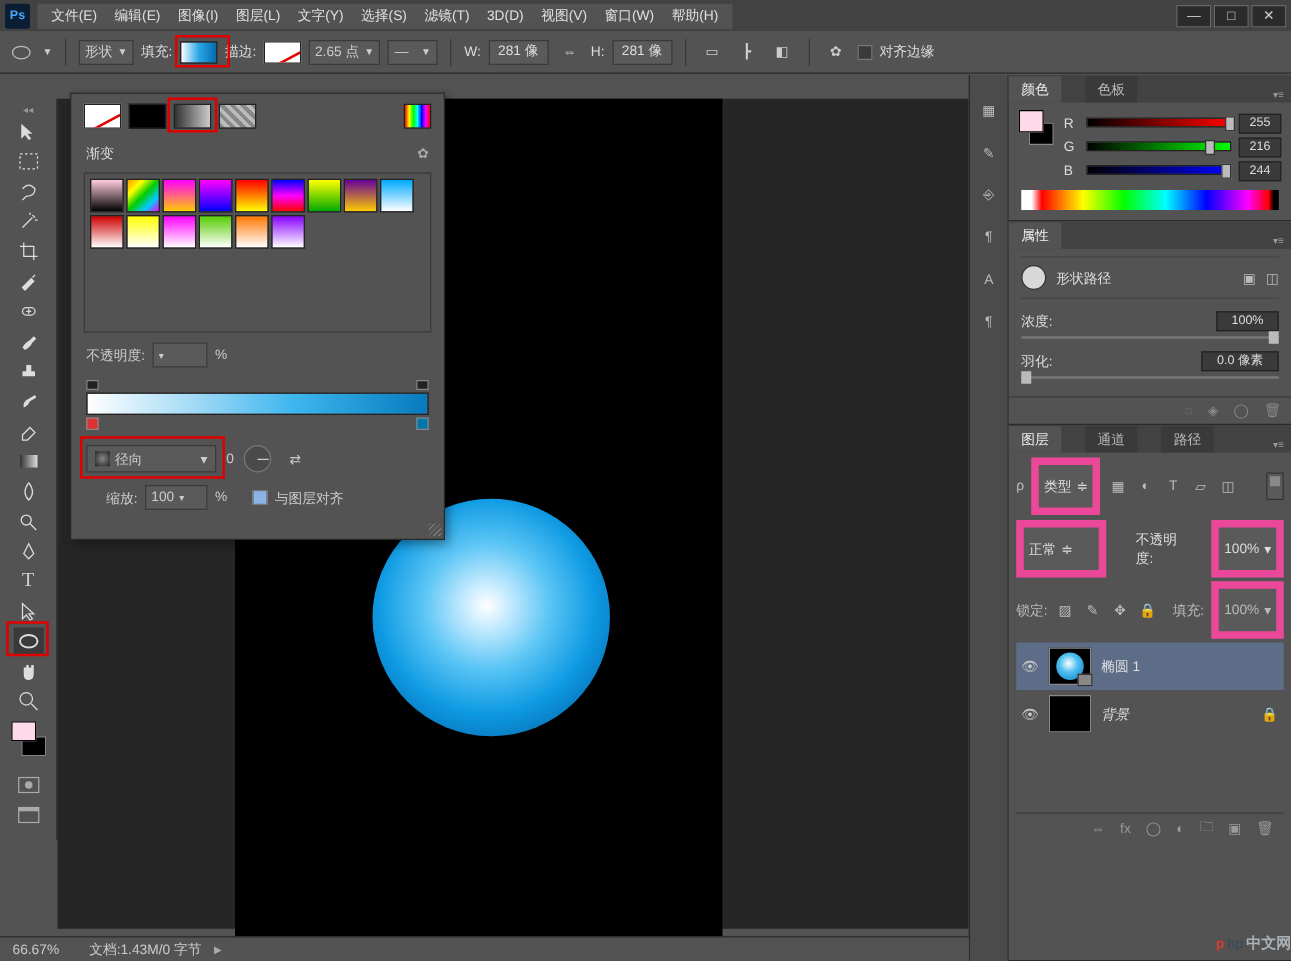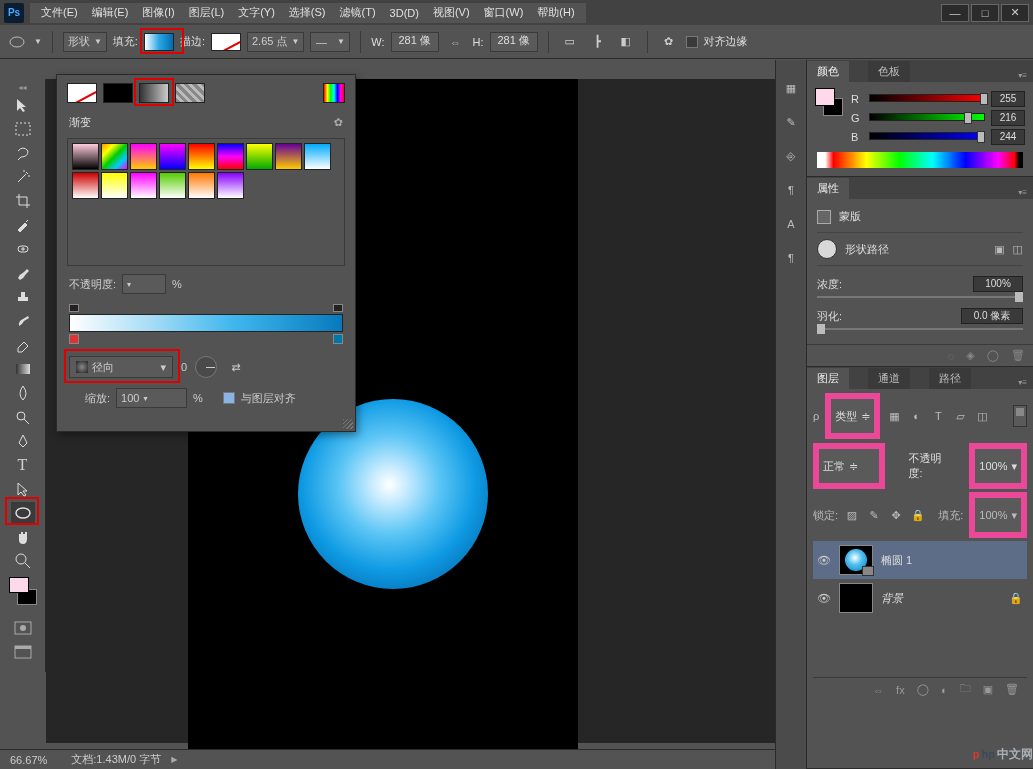--- a/index.html
+++ b/index.html
@@ -391,21 +391,21 @@
         <span class="tri">▾</span>
       </div>
       <div class="redbox" style="left:-5px; top:-7px; width:116px; height:34px;"></div>
     </div>
     <span>0</span>
     <div class="angle-dial"></div>
     <div class="icon-btn">⇄</div>
   </div>
   <div class="scale-row">
     <span>缩放:</span>
-    <div class="dd" style="width:71px;">
+    <div class="dd" style="width:50px;">
         <span>100</span>
         <span class="tri">▾</span>
       </div>
     <span>%</span>
     <span style="width:8px;"></span>
     <div class="check" style="background:#8ab4e8;"></div>
     <span>与图层对齐</span>
   </div>
   <div class="resize-grip"></div>
 </div>
@@ -463,24 +463,20 @@
         <div class="spectrum"></div>
       </div>
     </div>
 
     <div class="panel">
       <div class="panel-tabs">
         <div class="ptab active">属性</div>
         <div class="ptab-coll">▾≡</div>
       </div>
       <div class="props-body">
-        <div class="props-title">
-            <span style="width:14px;height:14px;border:1px solid #aaa;background:#666;display:inline-block;"></span>
-            <span>蒙版</span>
-          </div>
         <div class="props-shape-row">
           <div class="mini-ell"></div>
           <span>形状路径</span>
           <div class="props-icons">
               <span>▣</span>
               <span>◫</span>
             </div>
         </div>
         <div class="prop-row">
             <span>浓度:</span>

